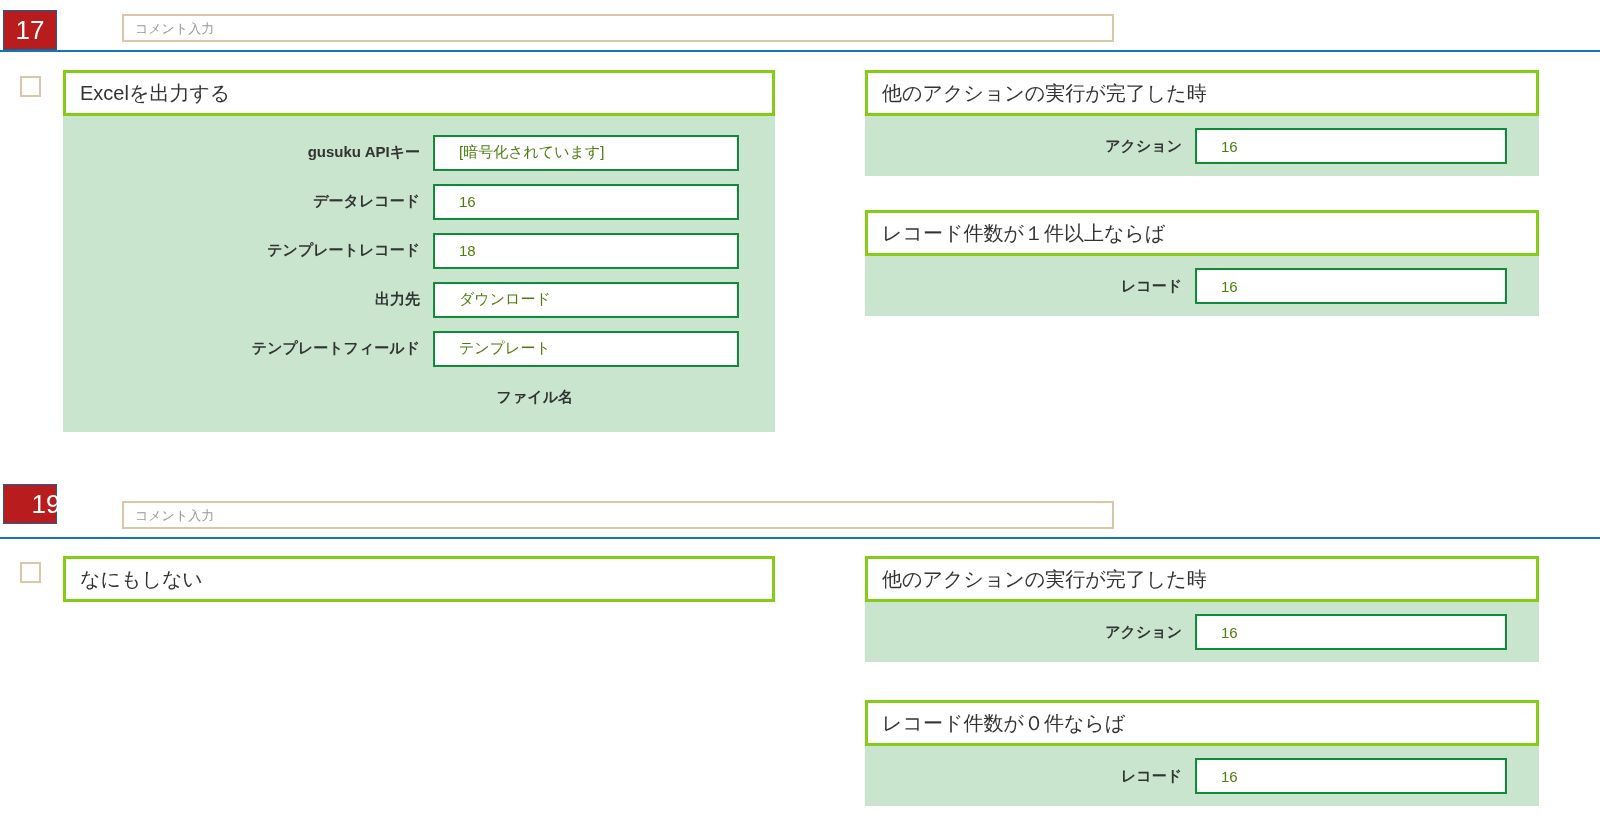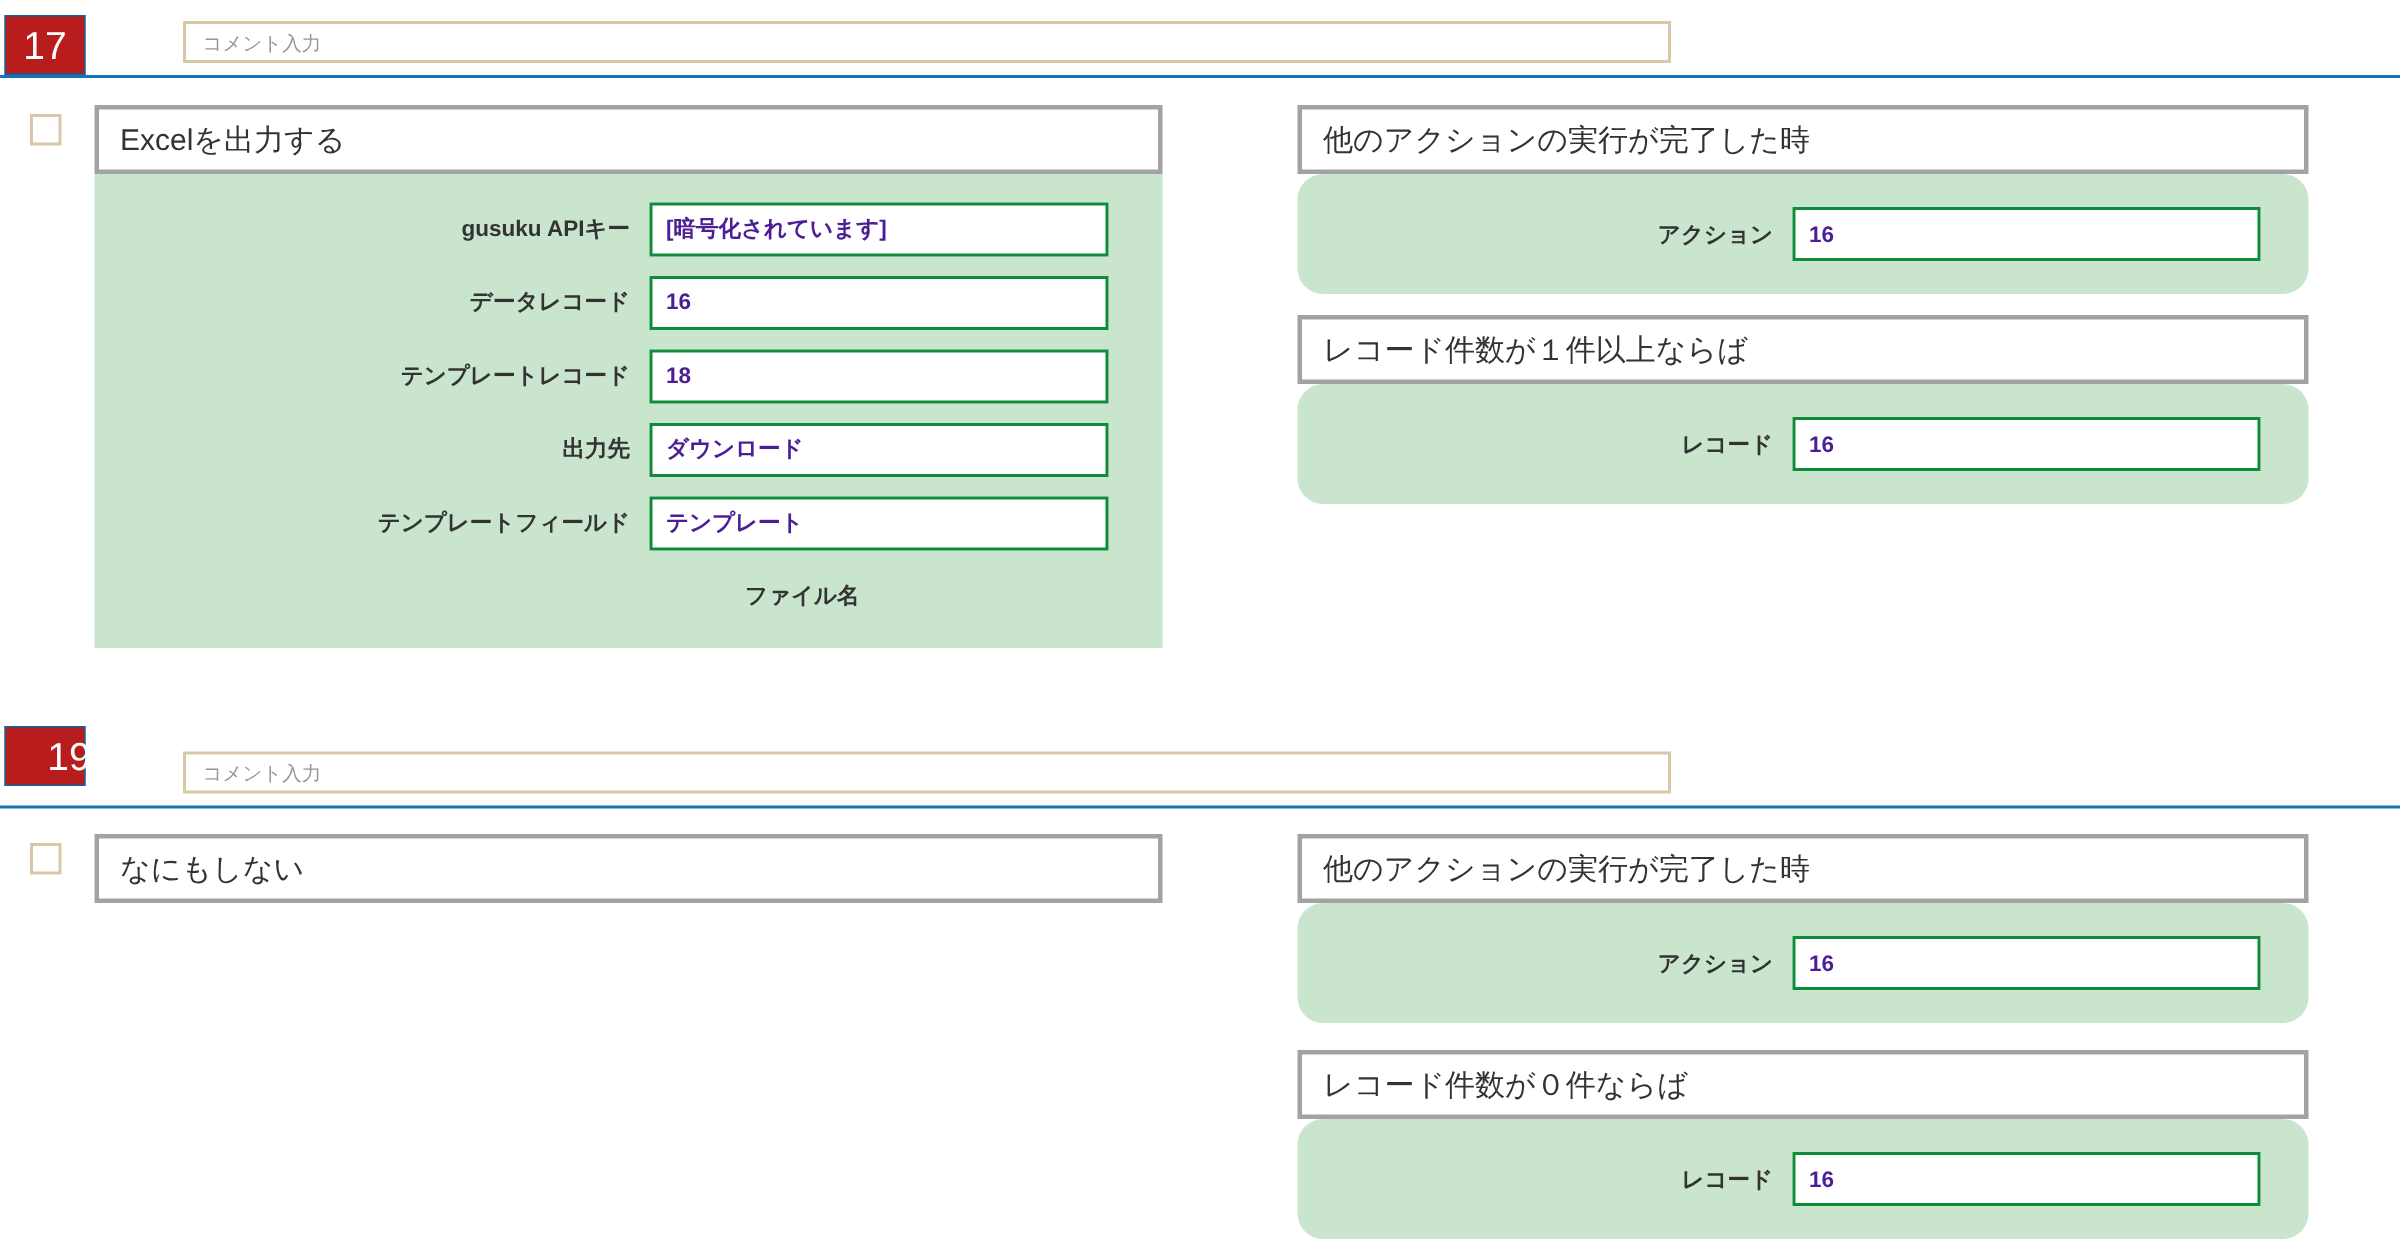--- a/index.html
+++ b/index.html
@@ -19,43 +19,43 @@
     font-family:inherit; font-size:13px; color:#555; padding:0 11px; outline:none;margin-left:44px;
   }
   .comment-input::placeholder { color:#979797; opacity:1; }
   .divider { position:absolute; left:0; width:1600px; height:2px; background:#1673b6; }
   .checkbox {
     position:absolute; left:20px; width:21px; height:21px;
     border:2px solid #d9c7a7; box-sizing:border-box; background:#fff;
   }
   .card { position:absolute; }
   .card-header {
-    background:#ffffff; border:3px solid #a3a3a3; box-sizing:border-box;
+    background:#ffffff; border:3px solid #84cc16; box-sizing:border-box;
     height:46px; display:flex; align-items:center; padding:0 14px;
     font-size:20px; color:#333333; cursor:pointer;
   }
   .card-panel { background:#c9e5cd; }
   .row { display:flex; align-items:center;justify-content:center; }
   .lbl {
     text-align:right; padding-right:13px; box-sizing:border-box;
     font-weight:bold; font-size:15px; color:#333333; flex:none;
   }
   .val {
     height:36px; border:2px solid #0f8c3a; background:#ffffff;
     box-sizing:border-box; display:flex; align-items:center;
-    padding:0 9px; font-size:15px; color:#4c1d95; flex:none; cursor:text;
-    overflow:hidden; white-space:nowrap;font-weight:bold;
+    padding:0 24px; font-size:15px; color:#4d7c0f; flex:none; cursor:text;
+    overflow:hidden; white-space:nowrap;
   }
   
   .params { padding:12px 0 10px 0; }
   .params .row { height:49px; }
   .params .lbl { width:334px; }
   .params .val { width:306px; }
   
-  .ec-panel { height:80px; display:flex; align-items:center;border-radius:17px; }
+  .ec-panel { height:60px; display:flex; align-items:center; }
   .ec-panel .row { width:100%; }
   .ec-panel .lbl { width:298px; }
   .ec-panel .val { width:312px; }
   .w-left { left:63px; width:712px; }
   .w-right { left:865px; width:674px; }
 </style>
 </head>
 <body>
 
 <div class="page">

